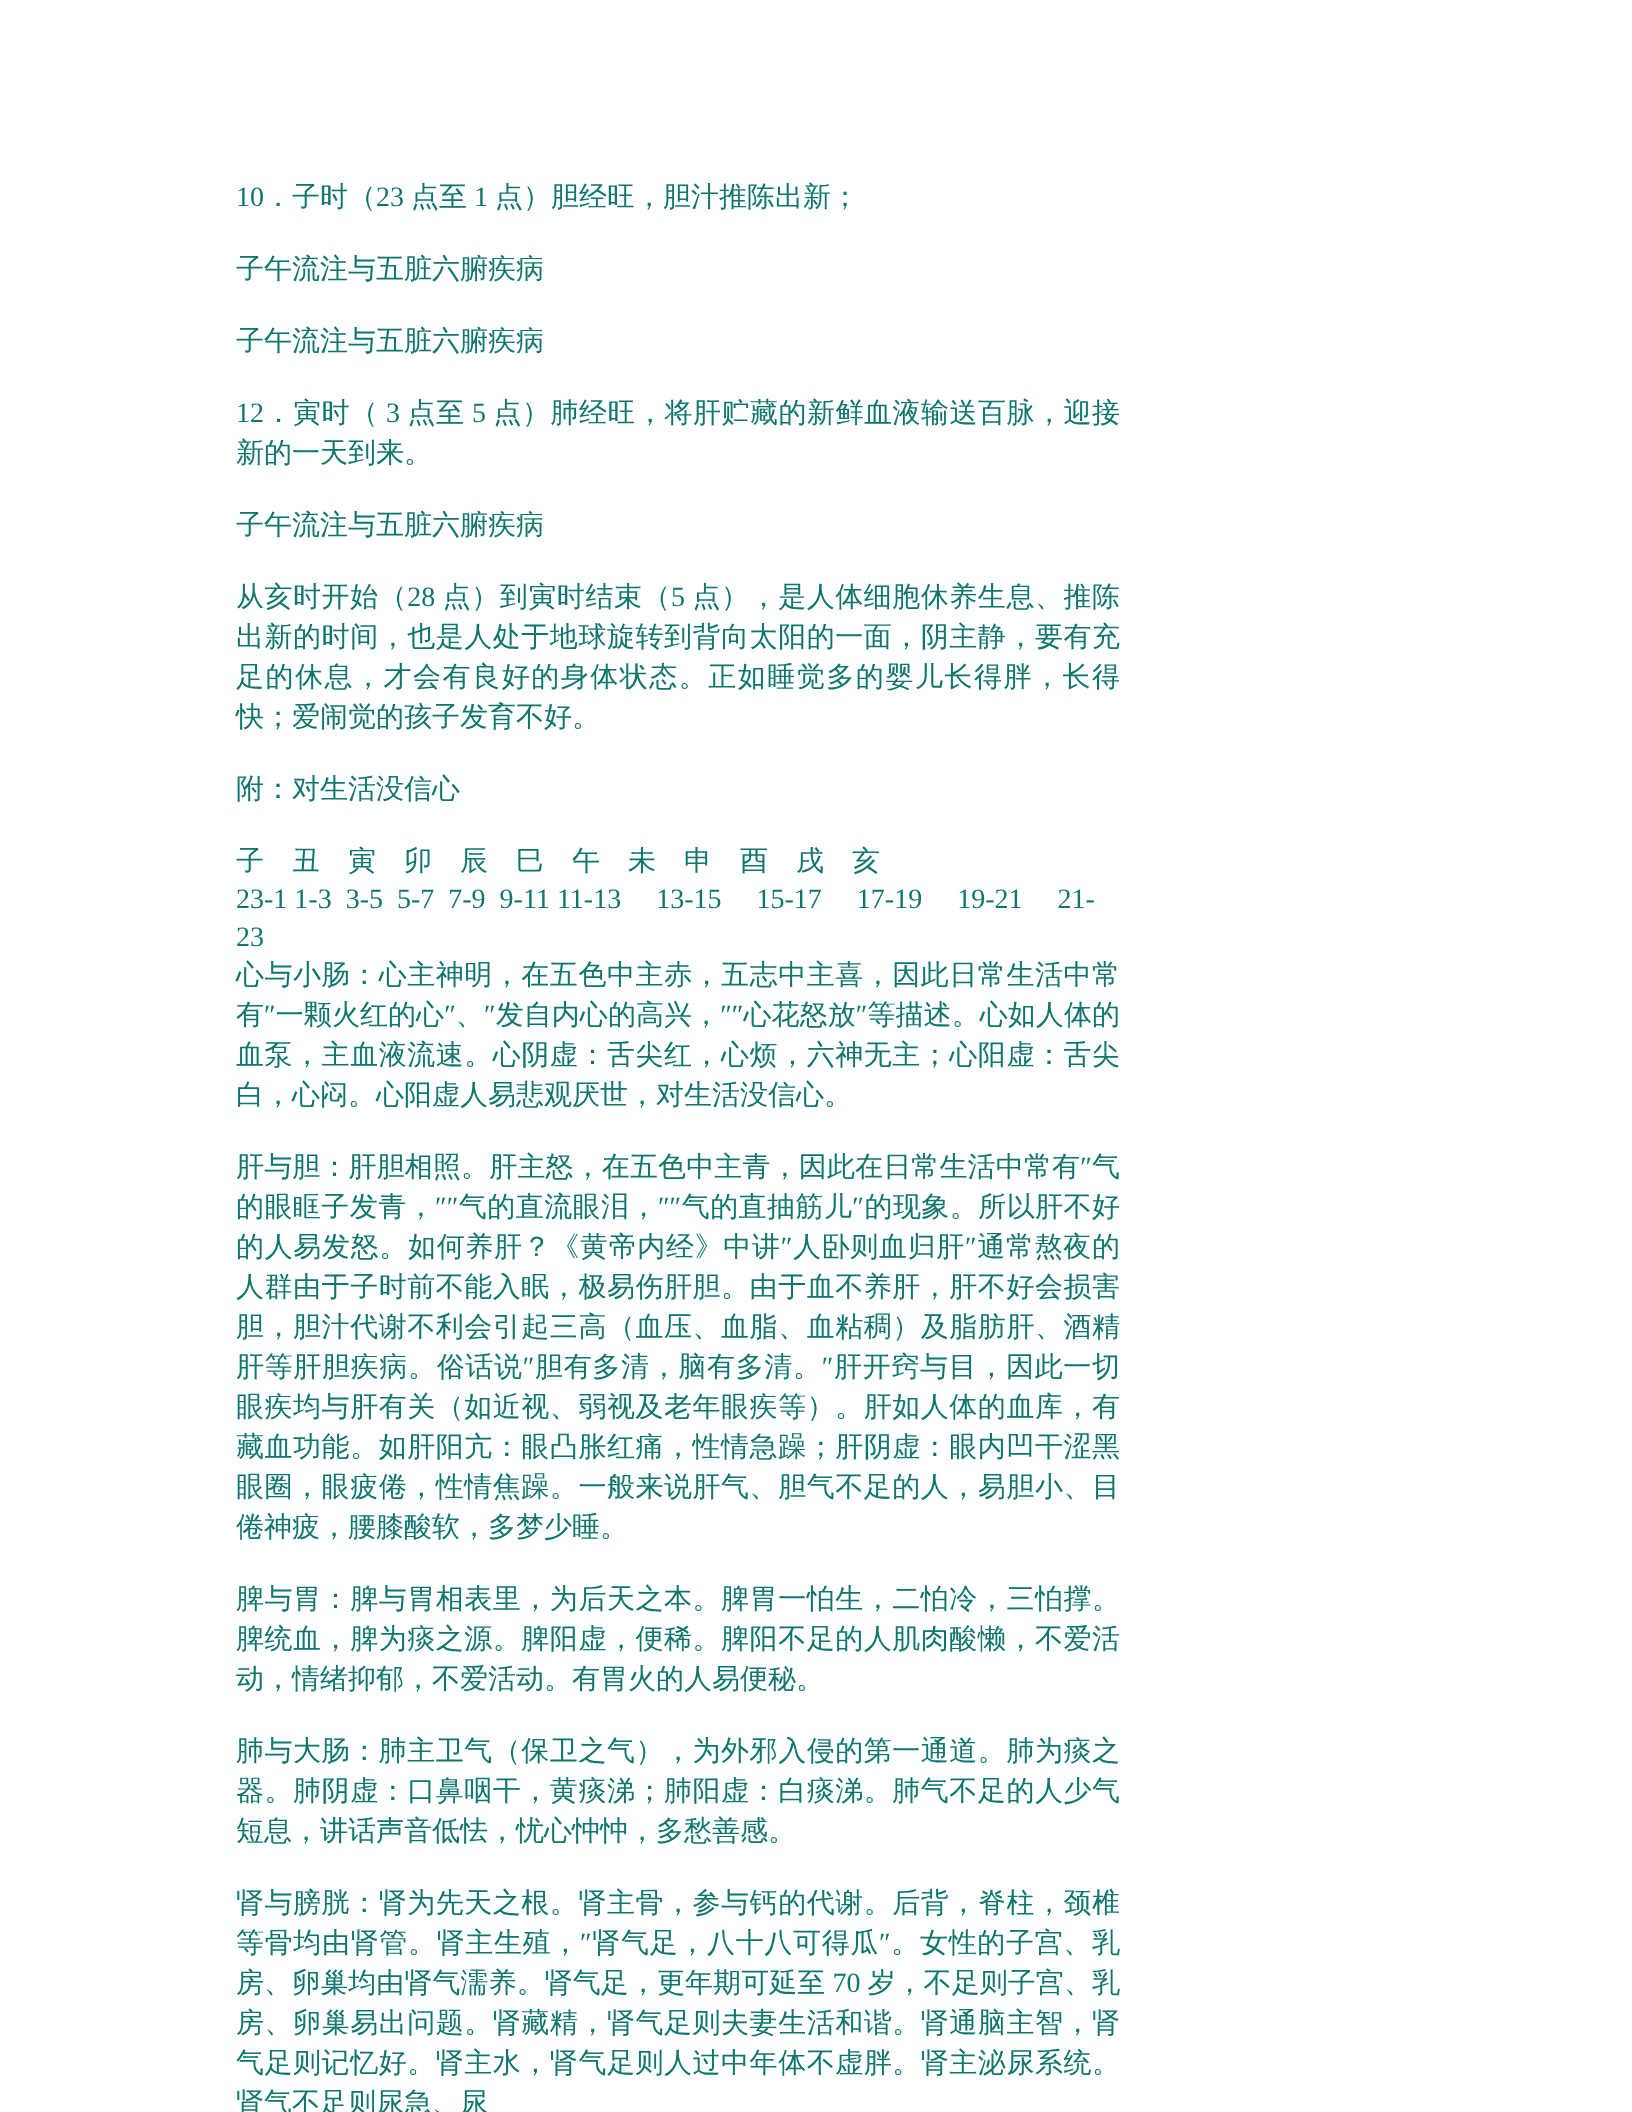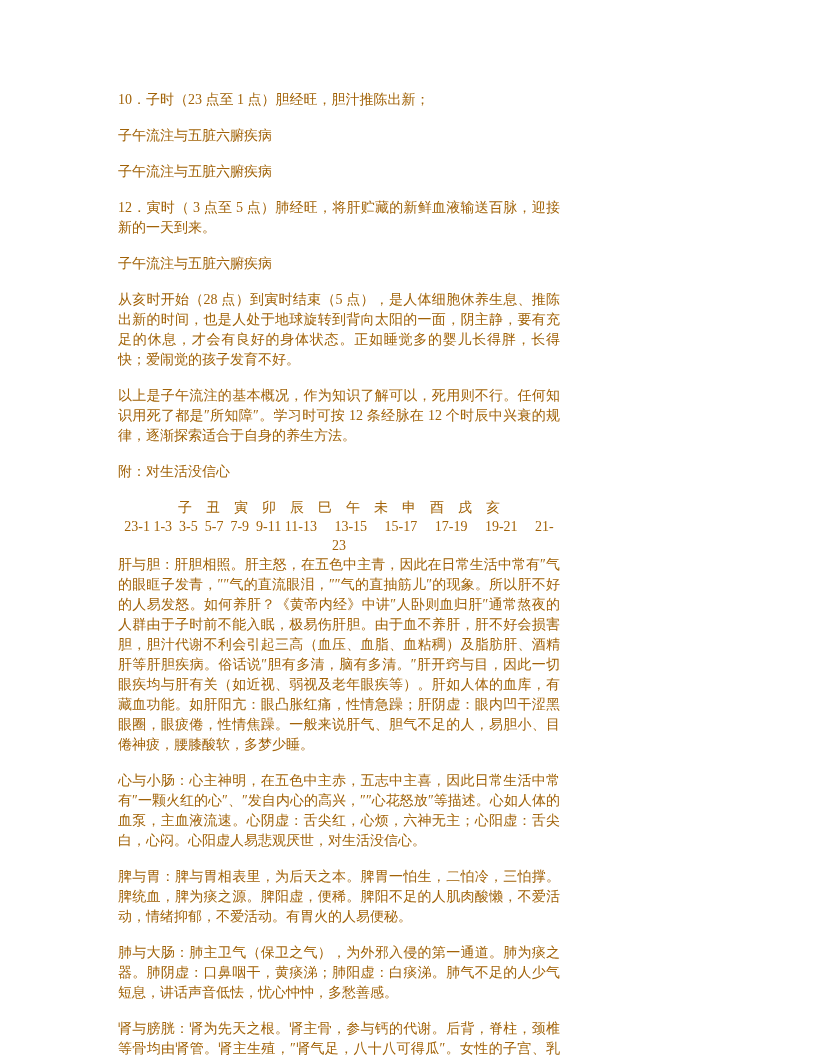--- a/index.html
+++ b/index.html
@@ -11,49 +11,48 @@
     width: 816px;
     height: 1056px;
     overflow: hidden;
   }
   .page {
     box-sizing: border-box;
     width: 672px;
     height: 1056px;
     padding: 90px 112px 0 118px;
     background: #ffffff;
-    color: #a16207;
+    color: #0f766e;
     font-family: "Liberation Serif", "DejaVu Serif", serif;
     font-size: 14px;
     line-height: 20px;
   }
   .para {
     margin: 0 0 16px 0;
     text-align: justify;
     text-justify: inter-ideograph;
   }
   .table-line {
     margin: 0;
     line-height: 19px;
     white-space: pre-wrap;
-    text-align: center;
+    text-align: left;
   }
 </style>
 </head>
 <body>
 
 <div class="page">
   <p class="para">10．子时（23 点至 1 点）胆经旺，胆汁推陈出新；</p>
   <p class="para">子午流注与五脏六腑疾病</p>
   <p class="para">子午流注与五脏六腑疾病</p>
   <p class="para">12．寅时（ 3 点至 5 点）肺经旺，将肝贮藏的新鲜血液输送百脉，迎接新的一天到来。</p>
   <p class="para">子午流注与五脏六腑疾病</p>
   <p class="para">从亥时开始（28 点）到寅时结束（5 点），是人体细胞休养生息、推陈出新的时间，也是人处于地球旋转到背向太阳的一面，阴主静，要有充足的休息，才会有良好的身体状态。正如睡觉多的婴儿长得胖，长得快；爱闹觉的孩子发育不好。</p>
-  <p class="para">以上是子午流注的基本概况，作为知识了解可以，死用则不行。任何知识用死了都是″所知障″。学习时可按 12 条经脉在 12 个时辰中兴衰的规律，逐渐探索适合于自身的养生方法。</p>
   <p class="para">附：对生活没信心</p>
   <p class="table-line">子　丑　寅　卯　辰　巳　午　未　申　酉　戌　亥</p>
   <p class="table-line">23-1 1-3  3-5  5-7  7-9  9-11 11-13     13-15     15-17     17-19     19-21     21-23</p>
+  <p class="para">心与小肠：心主神明，在五色中主赤，五志中主喜，因此日常生活中常有″一颗火红的心″、″发自内心的高兴，″″心花怒放″等描述。心如人体的血泵，主血液流速。心阴虚：舌尖红，心烦，六神无主；心阳虚：舌尖白，心闷。心阳虚人易悲观厌世，对生活没信心。</p>
   <p class="para">肝与胆：肝胆相照。肝主怒，在五色中主青，因此在日常生活中常有″气的眼眶子发青，″″气的直流眼泪，″″气的直抽筋儿″的现象。所以肝不好的人易发怒。如何养肝？《黄帝内经》中讲″人卧则血归肝″通常熬夜的人群由于子时前不能入眠，极易伤肝胆。由于血不养肝，肝不好会损害胆，胆汁代谢不利会引起三高（血压、血脂、血粘稠）及脂肪肝、酒精肝等肝胆疾病。俗话说″胆有多清，脑有多清。″肝开窍与目，因此一切眼疾均与肝有关（如近视、弱视及老年眼疾等）。肝如人体的血库，有藏血功能。如肝阳亢：眼凸胀红痛，性情急躁；肝阴虚：眼内凹干涩黑眼圈，眼疲倦，性情焦躁。一般来说肝气、胆气不足的人，易胆小、目倦神疲，腰膝酸软，多梦少睡。</p>
-  <p class="para">心与小肠：心主神明，在五色中主赤，五志中主喜，因此日常生活中常有″一颗火红的心″、″发自内心的高兴，″″心花怒放″等描述。心如人体的血泵，主血液流速。心阴虚：舌尖红，心烦，六神无主；心阳虚：舌尖白，心闷。心阳虚人易悲观厌世，对生活没信心。</p>
   <p class="para">脾与胃：脾与胃相表里，为后天之本。脾胃一怕生，二怕冷，三怕撑。脾统血，脾为痰之源。脾阳虚，便稀。脾阳不足的人肌肉酸懒，不爱活动，情绪抑郁，不爱活动。有胃火的人易便秘。</p>
   <p class="para">肺与大肠：肺主卫气（保卫之气），为外邪入侵的第一通道。肺为痰之器。肺阴虚：口鼻咽干，黄痰涕；肺阳虚：白痰涕。肺气不足的人少气短息，讲话声音低怯，忧心忡忡，多愁善感。</p>
   <p class="para">肾与膀胱：肾为先天之根。肾主骨，参与钙的代谢。后背，脊柱，颈椎等骨均由肾管。肾主生殖，″肾气足，八十八可得瓜″。女性的子宫、乳房、卵巢均由肾气濡养。肾气足，更年期可延至 70 岁，不足则子宫、乳房、卵巢易出问题。肾藏精，肾气足则夫妻生活和谐。肾通脑主智，肾气足则记忆好。肾主水，肾气足则人过中年体不虚胖。肾主泌尿系统。肾气不足则尿急、尿</p>
 </div>
 
 </body></html>

